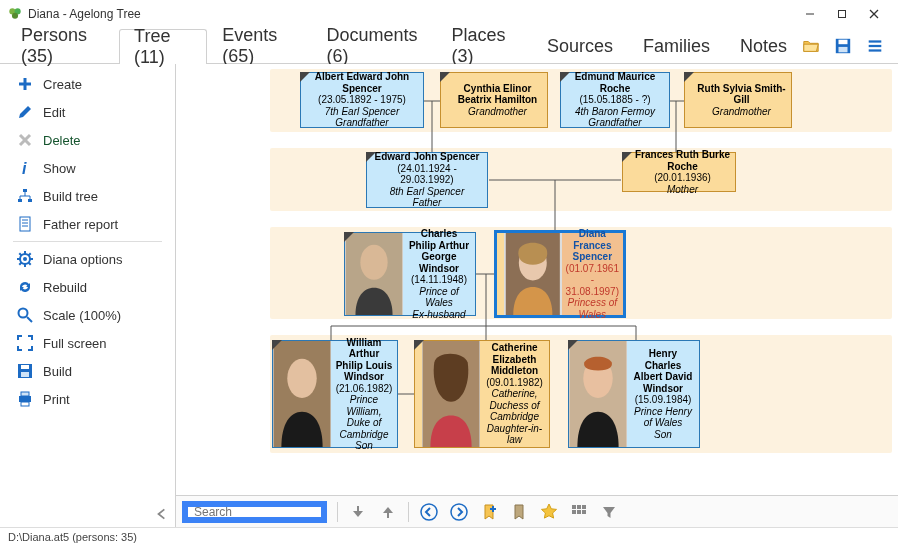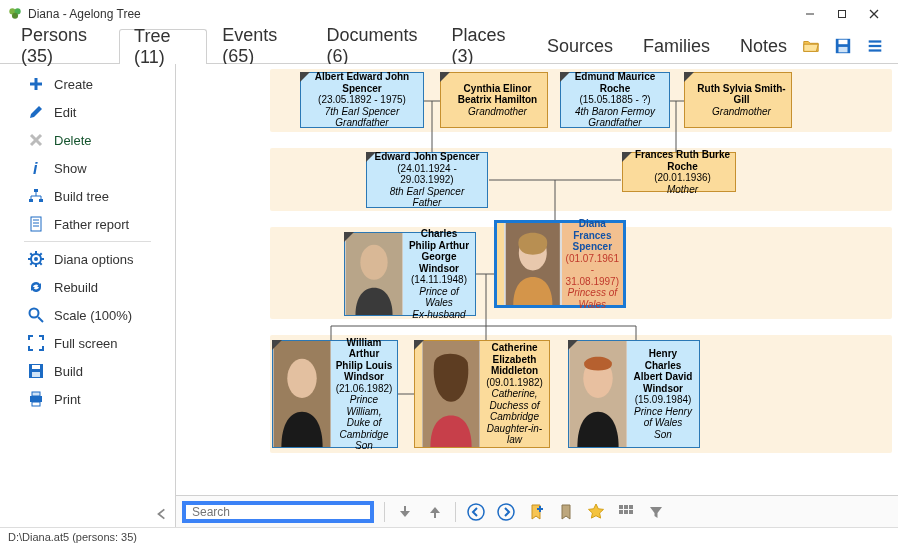--- a/index.html
+++ b/index.html
@@ -10,21 +10,21 @@
 .titlebar .title { flex: 1; color: #333; }
 .win-btn { width: 32px; height: 22px; display: flex; align-items: center; justify-content: center; cursor: pointer; }
 
 .tabbar { height: 36px; display: flex; align-items: stretch; border-bottom: 1px solid #d0d0d0; padding-left: 6px; }
 .tab { padding: 0 14px; display: flex; align-items: center; font-size: 18px; color: #333; cursor: pointer; border: 1px solid transparent; border-bottom: none; }
 .tab.active { background: #fff; border-color: #d0d0d0; border-top-left-radius: 3px; border-top-right-radius: 3px; position: relative; top: 1px; }
 .tabbar-right { margin-left: auto; display: flex; align-items: center; gap: 14px; padding-right: 14px; }
 .tb-icon { width: 18px; height: 18px; cursor: pointer; }
 
 .main { display: flex; height: calc(545px - 28px - 36px - 18px); }
-.sidebar { width: 176px; border-right: 1px solid #d0d0d0; padding: 6px 14px; position: relative; }
+.sidebar { width: 176px; border-right: 1px solid #d0d0d0; padding: 6px 3px; position: relative; }
 .side-item { display: flex; align-items: center; gap: 10px; padding: 4px 14px; font-size: 13px; color: #333; cursor: pointer; height: 28px; }
 .side-item.disabled { color: #14532d; }
 .side-sep { height: 1px; background: #ddd; margin: 3px 10px; }
 .side-icon { width: 16px; height: 16px; flex-shrink: 0; }
 .collapse-btn { position: absolute; bottom: 6px; right: 6px; width: 14px; height: 14px; cursor: pointer; }
 
 .canvas-wrap { flex: 1; position: relative; overflow: hidden; background: #fff; }
 .canvas { position: absolute; inset: 0; }
 .generation-band { position: absolute; left: 94px; right: 6px; background: #fdf2df; border-radius: 2px; }
 
@@ -40,21 +40,21 @@
 .person .corner { position: absolute; top: -1px; left: -1px; width: 0; height: 0; border-top: 10px solid #444; border-right: 10px solid transparent; }
 .person.focal { border: 3px solid #1978d4; }
 .person.focal .info { background: #f2c090; }
 .person.focal .name { color: #1453a6; }
 .person.focal .dates, .person.focal .role { color: #c0392b; }
 
 svg.connectors { position: absolute; inset: 0; pointer-events: none; }
 svg.connectors line { stroke: #555; stroke-width: 1; }
 
 .bottom-toolbar { position: absolute; left: 0; right: 0; bottom: 0; height: 32px; border-top: 1px solid #d0d0d0; display: flex; align-items: center; padding: 0 6px; gap: 10px; background: #fafafa; }
-.search-box { width: 192px; height: 22px; padding: 2px 6px; font-size: 12px; color: #888; border: 4px solid #3b82f6; }
+.search-box { width: 145px; height: 22px; padding: 2px 6px; font-size: 12px; color: #888; border: 6px solid #3b82f6; }
 .bt-sep { width: 1px; height: 20px; background: #d0d0d0; }
 .bt-icon { width: 20px; height: 20px; cursor: pointer; display: flex; align-items: center; justify-content: center; }
 
 .statusbar { height: 18px; border-top: 1px solid #ddd; font-size: 11px; color: #444; display: flex; align-items: center; padding: 0 8px; }
 
 </style>
 </head>
 <body>
 
 <div class="titlebar">
@@ -311,21 +311,21 @@
               <path d="M10 84c0-18 8-28 19-28s19 10 19 28z" fill="#3a3a3a"></path>
             </svg>
           </div>
         <div class="info">
           <div class="name">Charles Philip Arthur George Windsor</div>
           <div class="dates">(14.11.1948)</div>
           <div class="role">Prince of Wales</div>
           <div class="role">Ex-husband</div>
         </div>
       </div>
-      <div class="person female focal" style="left:318px;top:156px;width:132px;height:88px">
+      <div class="person female focal" style="left:318px;top:166px;width:132px;height:88px">
         <div class="photo">
             <svg viewBox="0 0 58 88">
               <rect width="58" height="88" fill="#8c6f55"></rect>
               <ellipse cx="29" cy="32" rx="15" ry="19" fill="#e8c8ad"></ellipse>
               <path d="M14 18c4-10 26-10 30 0 2 8-2 16-15 16S12 26 14 18z" fill="#b88f52"></path>
               <path d="M8 88c0-20 9-30 21-30s21 10 21 30z" fill="#d4954a"></path>
             </svg>
           </div>
         <div class="info">
           <div class="name">Diana Frances Spencer</div>

